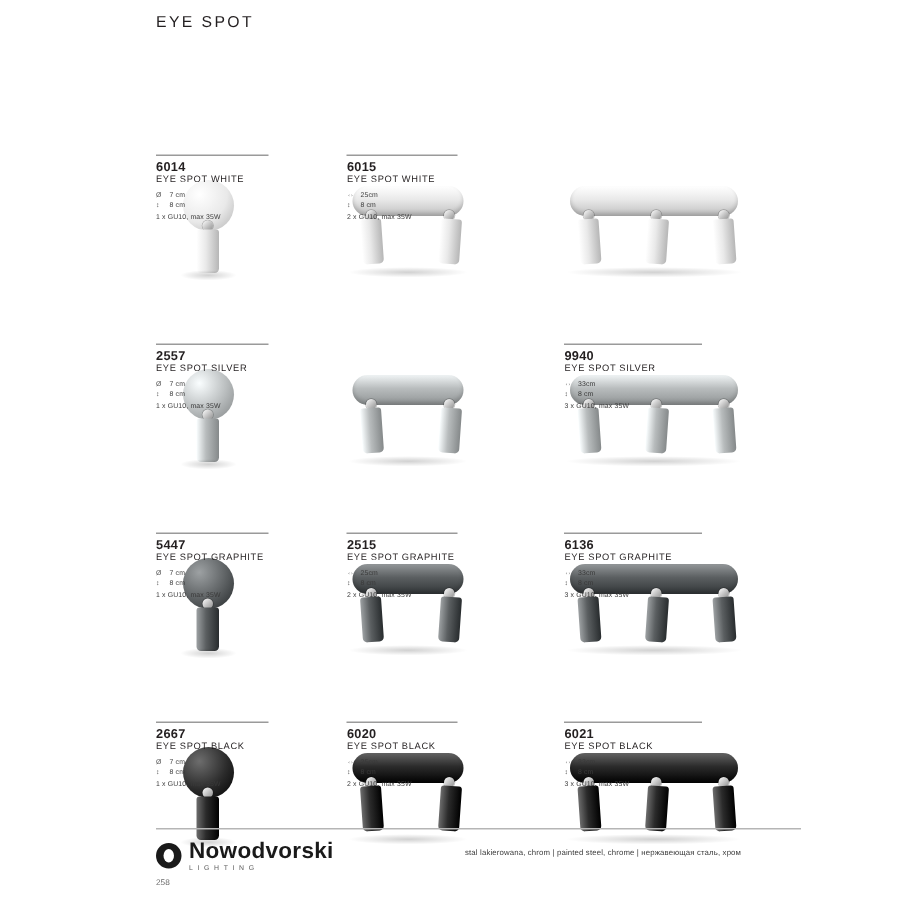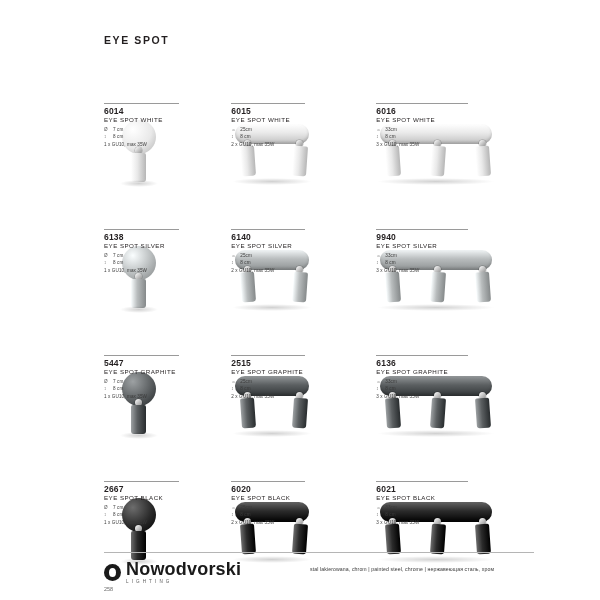--- a/index.html
+++ b/index.html
@@ -17,25 +17,25 @@
   .page {
     position: relative;
     width: 600px;
     height: 600px;
     box-sizing: border-box;
   }
   
   .page-title {
     position: absolute;
     left: 104px;
-    top: 34px;
+    top: 9px;
     font-size: 10.5px;
     letter-spacing: 1.6px;
     color: #231f20;
-    font-weight: 700;
+    font-weight: 400;
   }
   
   .grid {
     position: absolute;
     left: 104px;
     top: 34px;
     width: 430px;
   }
   .row {
     display: flex;
@@ -157,21 +157,21 @@
     position: absolute;
     left: 5px; top: 4px;
     width: 7px; height: 9px;
     border-radius: 50% 50% 50% 50%;
     background: #ffffff;
   }
   .brand-text {
     line-height: 1;
   }
   .brand-name {
-    font-size: 18px;
+    font-size: 15px;
     font-weight: bold;
     letter-spacing: .2px;
     color: #1a1a1a;
   }
   .brand-sub {
     font-size: 4.6px;
     letter-spacing: 3.1px;
     color: #5b5b5b;
     margin-top: 1.5px;
   }
@@ -248,73 +248,53 @@
               <div class="bar" style="width: 112px; height: 20px; left: 4px; top: 10px; background: linear-gradient(rgb(255, 255, 255), rgb(233, 233, 233) 45%, rgb(192, 192, 192)); box-shadow: rgba(0, 0, 0, 0.18) 0px -2px 3px inset;"></div>
               <div class="joint" style="left: 13px; top: 26px;"></div>
               <div class="head" style="width: 14px; height: 30px; left: 10px; top: 32px; background: linear-gradient(90deg, rgb(255, 255, 255), rgb(233, 233, 233) 42%, rgb(182, 182, 182)); border-radius: 2px 2px 3px 3px; transform: rotate(-4deg);"></div>
               <div class="joint" style="left: 58px; top: 26px;"></div>
               <div class="head" style="width: 14px; height: 30px; left: 55px; top: 32px; background: linear-gradient(90deg, rgb(255, 255, 255), rgb(233, 233, 233) 42%, rgb(182, 182, 182)); border-radius: 2px 2px 3px 3px; transform: rotate(4deg);"></div>
               <div class="joint" style="left: 103px; top: 26px;"></div>
               <div class="head" style="width: 14px; height: 30px; left: 100px; top: 32px; background: linear-gradient(90deg, rgb(255, 255, 255), rgb(233, 233, 233) 42%, rgb(182, 182, 182)); border-radius: 2px 2px 3px 3px; transform: rotate(-4deg);"></div>
               <div class="shadow" style="width: 118px; height: 7px; left: 1px; top: 64px;"></div>
             </div>
           </div>
-          <div class="info">
-            <div class="rule"></div>
-            <div class="code">6016</div>
-            <div class="name">EYE SPOT WHITE</div>
-            <div class="spec-block">
-              <div class="spec"><span class="gl">⇔</span><span>33cm</span></div>
-              <div class="spec"><span class="gl">↕</span><span>8 cm</span></div>
-            </div>
-            <div class="spec power">3 x GU10, max 35W</div>
-          </div>
         </div>
       </div>
       <div class="row">
         <div class="cell c1">
           <div class="art">
             <div class="lamp" style="left: 0px; bottom: 2px;">
               <div class="plate" style="width: 34px; height: 34px; left: 18px; top: 6px; background: radial-gradient(circle at 32% 28%, rgb(250, 254, 255), rgb(184, 188, 189) 55%, rgb(128, 132, 133));"></div>
               <div class="joint" style="left: 31px; top: 33px;"></div>
               <div class="head" style="width: 15px; height: 29px; left: 27px; top: 39px; background: linear-gradient(90deg, rgb(250, 254, 255), rgb(184, 188, 189) 42%, rgb(133, 137, 138)); border-radius: 2px 2px 3px 3px;"></div>
               <div class="shadow" style="width: 38px; height: 7px; left: 16px; top: 66px;"></div>
             </div>
           </div>
           <div class="info">
             <div class="rule"></div>
-            <div class="code">6138</div>
+            <div class="code">2557</div>
             <div class="name">EYE SPOT SILVER</div>
             <div class="spec-block">
               <div class="spec"><span class="gl">Ø</span><span>7 cm</span></div>
               <div class="spec"><span class="gl">↕</span><span>8 cm</span></div>
             </div>
             <div class="spec power">1 x GU10, max 35W</div>
           </div>
         </div>
         <div class="cell c2">
           <div class="art">
             <div class="lamp" style="left: 0px; bottom: 2px;">
               <div class="bar" style="width: 74px; height: 20px; left: 4px; top: 10px; background: linear-gradient(rgb(240, 244, 245), rgb(184, 188, 189) 45%, rgb(143, 147, 148)); box-shadow: rgba(0, 0, 0, 0.18) 0px -2px 3px inset;"></div>
               <div class="joint" style="left: 13px; top: 26px;"></div>
               <div class="head" style="width: 14px; height: 30px; left: 10px; top: 32px; background: linear-gradient(90deg, rgb(250, 254, 255), rgb(184, 188, 189) 42%, rgb(133, 137, 138)); border-radius: 2px 2px 3px 3px; transform: rotate(-4deg);"></div>
               <div class="joint" style="left: 65px; top: 26px;"></div>
               <div class="head" style="width: 14px; height: 30px; left: 62px; top: 32px; background: linear-gradient(90deg, rgb(250, 254, 255), rgb(184, 188, 189) 42%, rgb(133, 137, 138)); border-radius: 2px 2px 3px 3px; transform: rotate(4deg);"></div>
               <div class="shadow" style="width: 80px; height: 7px; left: 1px; top: 64px;"></div>
             </div>
-          </div>
-          <div class="info">
-            <div class="rule"></div>
-            <div class="code">6140</div>
-            <div class="name">EYE SPOT SILVER</div>
-            <div class="spec-block">
-              <div class="spec"><span class="gl">⇔</span><span>25cm</span></div>
-              <div class="spec"><span class="gl">↕</span><span>8 cm</span></div>
-            </div>
-            <div class="spec power">2 x GU10, max 35W</div>
           </div>
         </div>
         <div class="cell c3">
           <div class="art">
             <div class="lamp" style="left: 0px; bottom: 2px;">
               <div class="bar" style="width: 112px; height: 20px; left: 4px; top: 10px; background: linear-gradient(rgb(240, 244, 245), rgb(184, 188, 189) 45%, rgb(143, 147, 148)); box-shadow: rgba(0, 0, 0, 0.18) 0px -2px 3px inset;"></div>
               <div class="joint" style="left: 13px; top: 26px;"></div>
               <div class="head" style="width: 14px; height: 30px; left: 10px; top: 32px; background: linear-gradient(90deg, rgb(250, 254, 255), rgb(184, 188, 189) 42%, rgb(133, 137, 138)); border-radius: 2px 2px 3px 3px; transform: rotate(-4deg);"></div>
               <div class="joint" style="left: 58px; top: 26px;"></div>
               <div class="head" style="width: 14px; height: 30px; left: 55px; top: 32px; background: linear-gradient(90deg, rgb(250, 254, 255), rgb(184, 188, 189) 42%, rgb(133, 137, 138)); border-radius: 2px 2px 3px 3px; transform: rotate(4deg);"></div>

